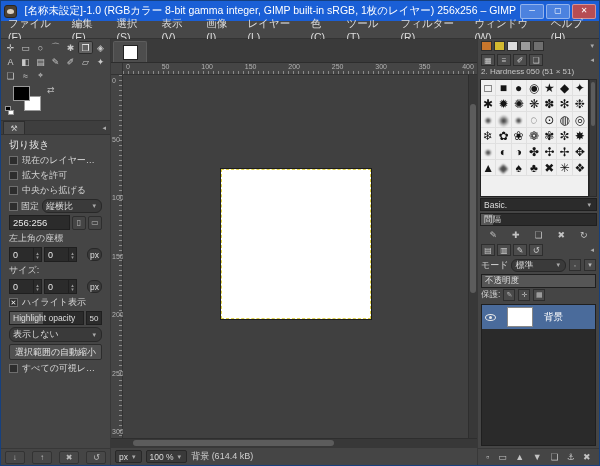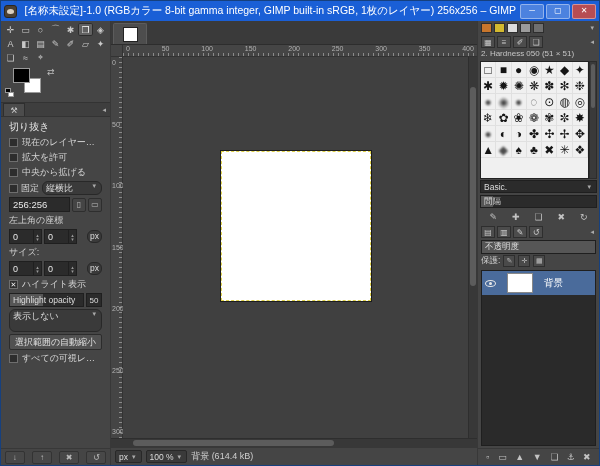--- a/index.html
+++ b/index.html
@@ -57,21 +57,21 @@
 
   .tool-options { flex:1; padding:3px 8px; display:flex; flex-direction:column; gap:2px;
                   font-size:9.5px; color:#d4d4d4; overflow:hidden; }
   .opt-title { font-size:10px; color:#e6e6e6; }
   .chk-row { display:flex; align-items:center; gap:4px; white-space:nowrap; overflow:hidden; }
   .chk { width:9px; height:9px; flex:0 0 9px; background:#2d2d2d; border:1px solid #6e6e6e;
          display:flex; align-items:center; justify-content:center; font-size:7px; color:#eee; line-height:1; }
   .chk-label { font-size:9px; overflow:hidden; text-overflow:ellipsis; white-space:nowrap; }
   .fixed-row { display:flex; align-items:center; gap:3px; }
   .mini-dd { height:14px; background:#3a3a3a; border:1px solid #282828; border-radius:6px;
-             display:flex; gap:2px; padding:0 3px; font-size:9px; color:#ddd; }
+             display:flex; align-items:center; gap:2px; padding:0 3px; font-size:9px; color:#ddd; }
   .fixed-row .mini-dd { flex:1; justify-content:space-between; }
   .ratio-row { display:flex; gap:2px; align-items:center; }
   .text-input { flex:1; height:15px; background:#2b2b2b; border:1px solid #1f1f1f; color:#e8e8e8;
                 font-size:9.5px; display:flex; align-items:center; padding:0 3px; }
   .tiny-btn { width:14px; height:14px; background:#454545; border:1px solid #2e2e2e; border-radius:2px;
               display:flex; align-items:center; justify-content:center; font-size:8px; color:#bbb; }
   .opt-label { font-size:9px; color:#cfcfcf; }
   .spin-row { display:flex; gap:2px; align-items:center; }
   .spin { width:33px; height:15px; background:#2b2b2b; border:1px solid #1f1f1f; display:flex; }
   .spin-val { flex:1; font-size:9px; display:flex; align-items:center; padding-left:3px; color:#e8e8e8; }
@@ -81,21 +81,21 @@
   .unit-dd { margin-left:auto; height:13px; padding:0 2px; font-size:8.5px; }
   .hl-row { display:flex; gap:2px; align-items:center; }
   .slider { position:relative; flex:1; height:14px; background:#2b2b2b; border:1px solid #1f1f1f; overflow:hidden; }
   .slider .fill { position:absolute; left:0; top:0; bottom:0; background:#565656; }
   .slider .slabel { position:absolute; left:3px; top:0; bottom:0; display:flex; align-items:center;
                     font-size:8.5px; color:#ddd; white-space:nowrap; }
   .slider .svalue { position:absolute; right:3px; top:0; bottom:0; display:flex; align-items:center;
                     font-size:8.5px; color:#ddd;margin-top:30px; }
   .hspin { width:16px; height:14px; background:#2b2b2b; border:1px solid #1f1f1f; font-size:8px;
            color:#ddd; display:flex; align-items:center; justify-content:center; overflow:hidden; flex:0 0 16px; }
-  .full-dd { height:23px; justify-content:space-between; }
+  .full-dd { height:15px; justify-content:space-between; }
   .opt-button { height:16px; background:#515151; border:1px solid #2c2c2c; border-radius:2px;
                 display:flex; align-items:center; justify-content:center; font-size:9px; color:#e0e0e0;
                 white-space:nowrap; overflow:hidden; }
   .lbottom { margin-top:auto; height:17px; flex:0 0 17px; border-top:1px solid #383838;
              display:flex; align-items:center; justify-content:space-around; }
   .icon-btn { width:20px; height:13px; display:flex; align-items:center; justify-content:center;
               font-size:8px; color:#b9b9b9; background:#484848; border:1px solid #333; border-radius:2px; }
   .icon-btn i, .gtab i, .mini-sq i { font-style:normal; }
 
   
@@ -191,20 +191,34 @@
         </div>
       <div class="win-btn">
           <span>▢</span>
         </div>
       <div class="win-btn close">
           <span>✕</span>
         </div>
     </div>
   </div>
 
+  <div class="menubar">
+
+  <div class="menu-item">ファイル(F)</div>
+      <div class="menu-item">編集(E)</div>
+      <div class="menu-item">選択(S)</div>
+      <div class="menu-item">表示(V)</div>
+      <div class="menu-item">画像(I)</div>
+      <div class="menu-item">レイヤー(L)</div>
+      <div class="menu-item">色(C)</div>
+      <div class="menu-item">ツール(T)</div>
+      <div class="menu-item">フィルター(R)</div>
+      <div class="menu-item">ウィンドウ(W)</div>
+      <div class="menu-item">ヘルプ(H)</div>
+    </div>
 
   <div class="workspace">
 
     <div class="left-dock">
       <div class="toolbox">
 
       <span class="tool">
             <i style="font-style:normal">✛</i>
           </span>
           <span class="tool">
@@ -663,20 +677,33 @@
               <i>✎</i>
             </span>
             <span class="gtab">
               <i>↺</i>
             </span>
           </span>
         <span class="sp"></span>
         <span class="chev">◂</span>
       </div>
 
+      <div class="mode-row">
+        <span>モード</span>
+        <span class="mini-dd mode-dd">
+          <span>標準</span>
+          <span class="chev">▾</span>
+        </span>
+        <span class="mini-sq">
+            <i>◦</i>
+          </span>
+        <span class="mini-sq">
+            <i>▾</i>
+          </span>
+      </div>
 
       <div class="opacity-row">
         <span class="slider">
           <span class="fill" style="width:100%"></span>
           <span class="slabel">不透明度</span>
           <span class="svalue">100.0</span>
         </span>
       </div>
 
       <div class="lock-row">

